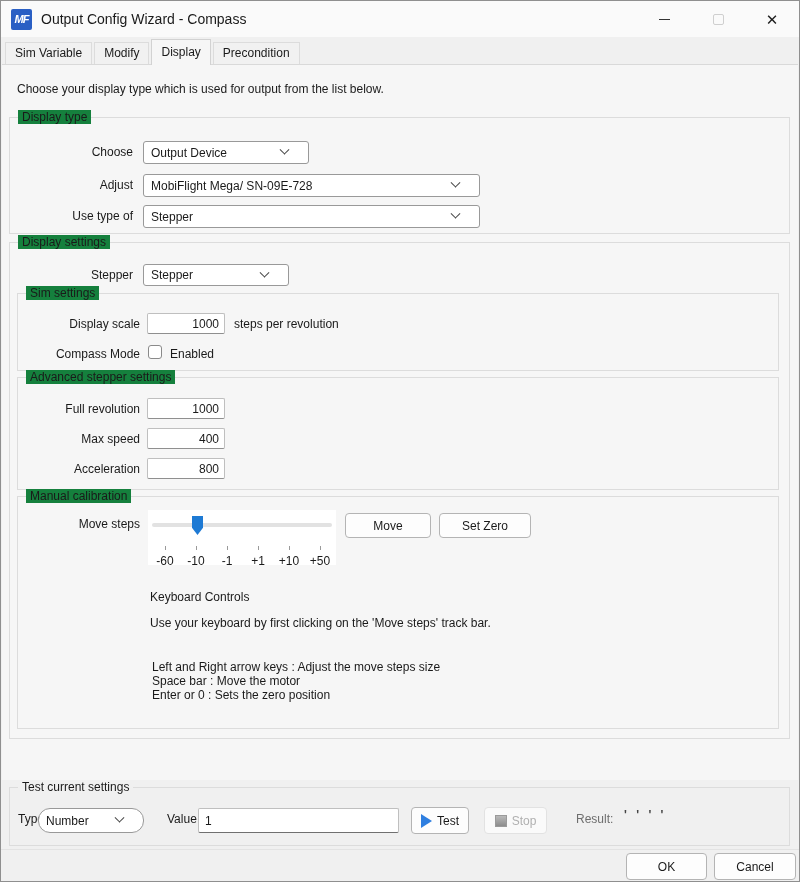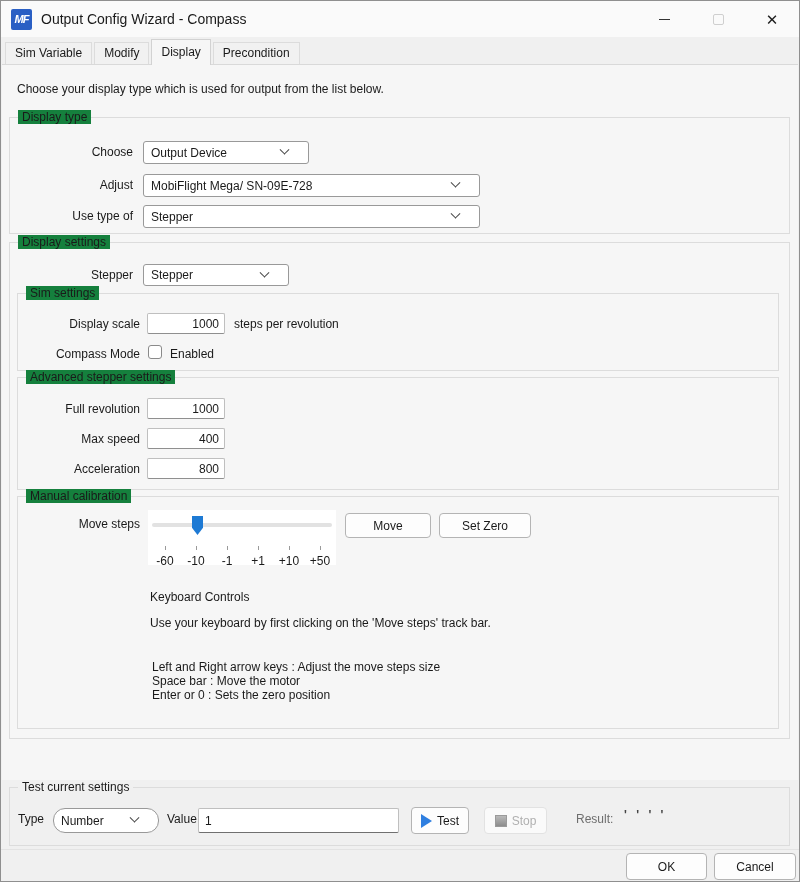--- a/index.html
+++ b/index.html
@@ -206,21 +206,21 @@
 Space bar : Move the motor
 Enter or 0 : Sets the zero position</div>
       </div>
     </div>
   </div>
 
   <div class="gb" style="left:8px; top:786px; width:781px; height:59px;">
     <span class="gb-label on-gray">Test current settings</span>
 
     <div class="txt" style="left:8px; top:24px;">Type</div>
-    <div class="combo" style="left:43px; top:20px; width:106px; height:25px;border-radius:12px;">
+    <div class="combo" style="left:28px; top:20px; width:106px; height:25px;border-radius:12px;">
       <span class="combo-text">Number</span>
       <span class="chev"></span>
     </div>
 
     <div class="txt" style="left:157px; top:24px;">Value</div>
     <input class="text-input" style="left: 188px; top: 20px; width: 201px; height: 25px;" value="1">
 
     <button class="btn" style="left:401px; top:19px; width:58px; height:27px;">
       <span class="play-icon"></span>
       <span>Test</span>

